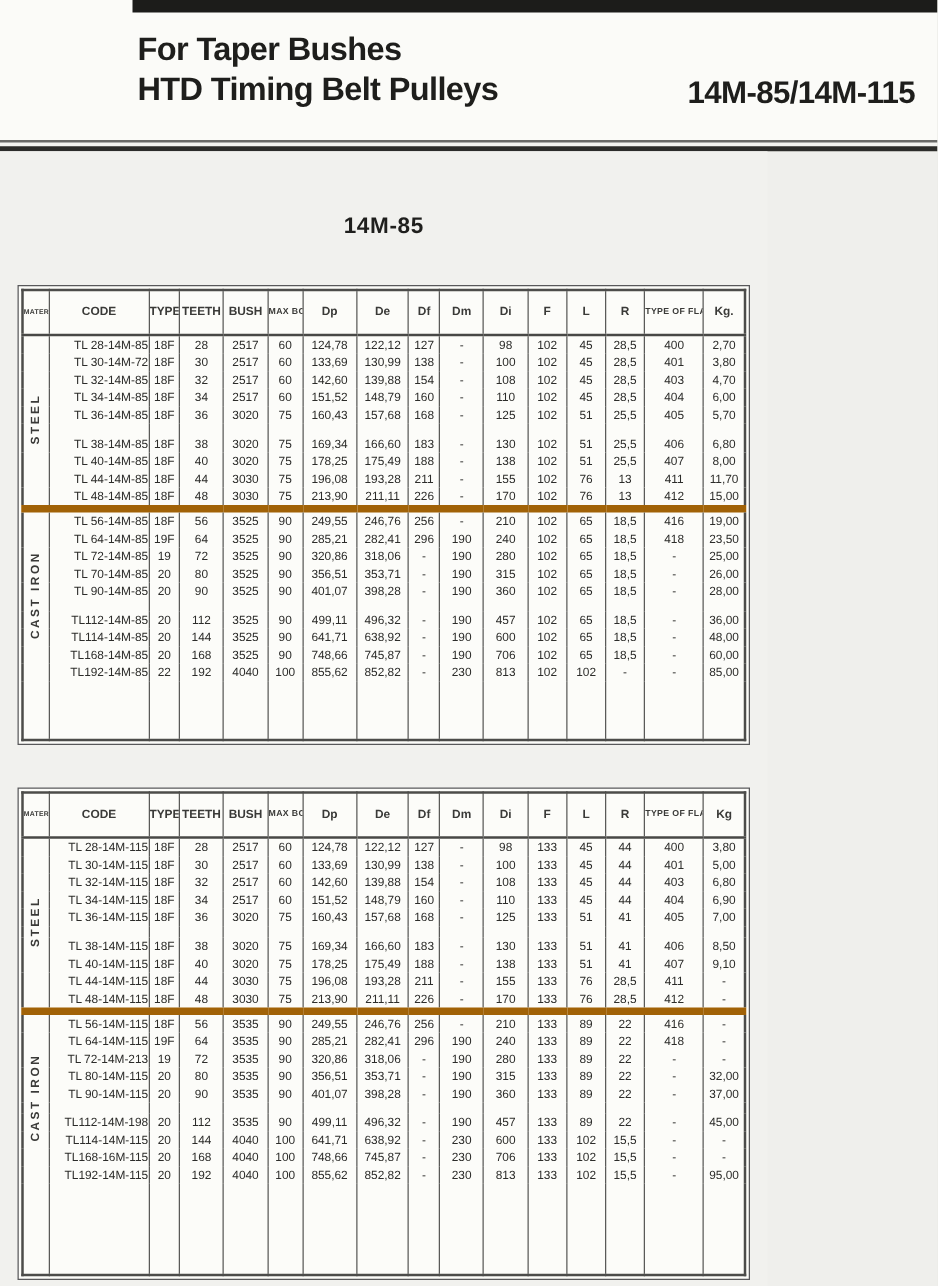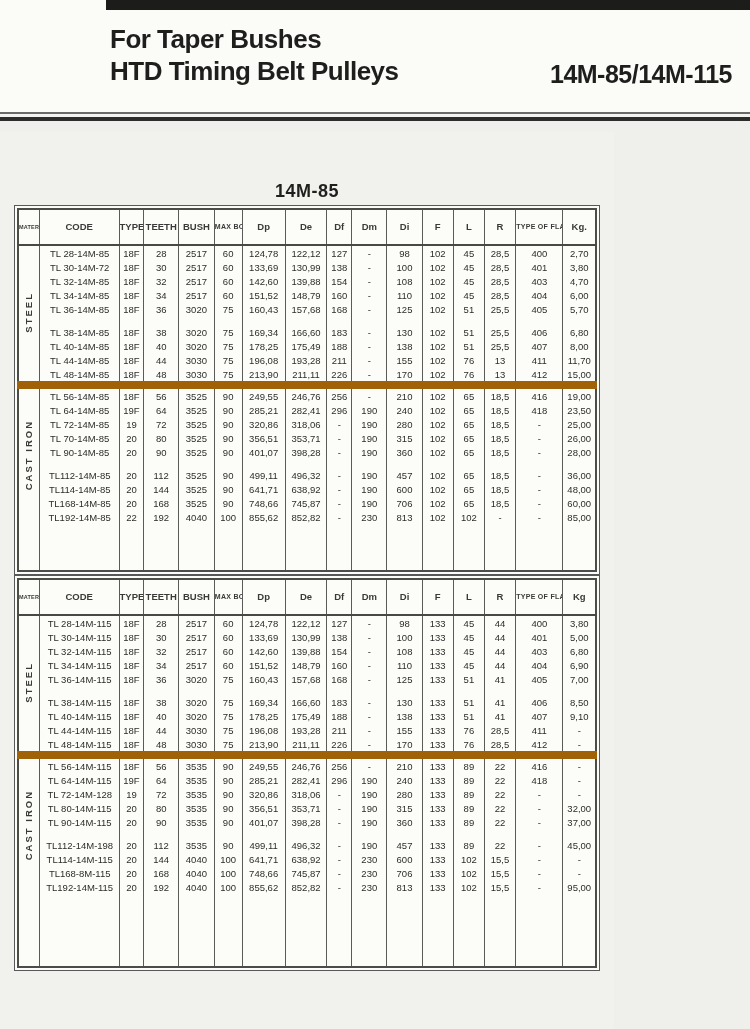--- a/index.html
+++ b/index.html
@@ -34,35 +34,36 @@
   }
   .header-rule{
     position:absolute;top:112px;left:0;width:750px;height:9px;
     border-top:2px solid #6a6a68;
     border-bottom:4px solid #2c2c2a;
     background:#f3f3f0;box-sizing:border-box;
   }
 
   
   .content{
-    position:absolute;top:132px;left:0;width:614px;bottom:0;
+    position:absolute;top:121px;left:0;width:614px;bottom:0;
     background:#f1f1ee;
   }
   .tbl-block{margin:0 14px;}
   .tbl-title{
     text-align:center;font-size:18px;font-weight:bold;color:#1f1f1d;
     letter-spacing:0.5px;
   }
   .tbl-title-1{padding-top:49px;padding-bottom:3px;}
   .tbl-title-2{padding-top:36px;padding-bottom:3px;}
 
   .tbl-outer{
     border:1px solid #58585a;
     padding:2px;
     background:#fcfcf9;
+    margin-top:34px;
   }
   table.spec{
     width:100%;
     border-collapse:collapse;
     table-layout:fixed;
     border:2px solid #4c4c4a;
     background:#fcfcf9;
     color:#2c2c2a;
   }
   table.spec th, table.spec td{
@@ -74,23 +75,23 @@
     white-space:nowrap;
   }
   thead th{
     border-bottom:2px solid #484846;
     font-size:9.5px;font-weight:bold;color:#3a3a38;
     height:34px;white-space:pre-line;line-height:1.1;
   }
   thead th.hdr-small{font-size:7px;font-weight:bold;letter-spacing:0.3px;}
   thead th.hdr-material{font-size:5.5px;letter-spacing:0.2px;}
   tr.data td{height:14px;font-size:9.5px;}
-  tr.data td.code-cell{text-align:center;padding-left:1px;}
+  tr.data td.code-cell{text-align:right;padding-left:1px;}
   tr.gap td{height:9px;}
-  tr.group-top td{border-top:8px solid #a16207;}
+  tr.group-top td{border-top:6px solid #a16207;}
   td.material-cell{vertical-align:middle;}
   .vlabel{
     display:inline-block;
     writing-mode:vertical-rl;
     transform:rotate(180deg);
     font-size:9.5px;font-weight:bold;color:#3a3a38;
     letter-spacing:2px;
   }
   .spec-14m85 tr.filler td{height:46px;}
   .spec-14m115 tr.filler td{height:72px;}
@@ -766,21 +767,21 @@
                 <td>296</td>
                 <td>190</td>
                 <td>240</td>
                 <td>133</td>
                 <td>89</td>
                 <td>22</td>
                 <td>418</td>
                 <td>-</td>
               </tr>
               <tr class="data">
-                <td class="code-cell">TL 72-14M-128</td>
+                <td class="code-cell">TL 72-14M-213</td>
                 <td>19</td>
                 <td>72</td>
                 <td>3535</td>
                 <td>90</td>
                 <td>320,86</td>
                 <td>318,06</td>
                 <td>-</td>
                 <td>190</td>
                 <td>280</td>
                 <td>133</td>
@@ -868,21 +869,21 @@
                 <td>-</td>
                 <td>230</td>
                 <td>600</td>
                 <td>133</td>
                 <td>102</td>
                 <td>15,5</td>
                 <td>-</td>
                 <td>-</td>
               </tr>
               <tr class="data">
-                <td class="code-cell">TL168-8M-115</td>
+                <td class="code-cell">TL168-16M-115</td>
                 <td>20</td>
                 <td>168</td>
                 <td>4040</td>
                 <td>100</td>
                 <td>748,66</td>
                 <td>745,87</td>
                 <td>-</td>
                 <td>230</td>
                 <td>706</td>
                 <td>133</td>

